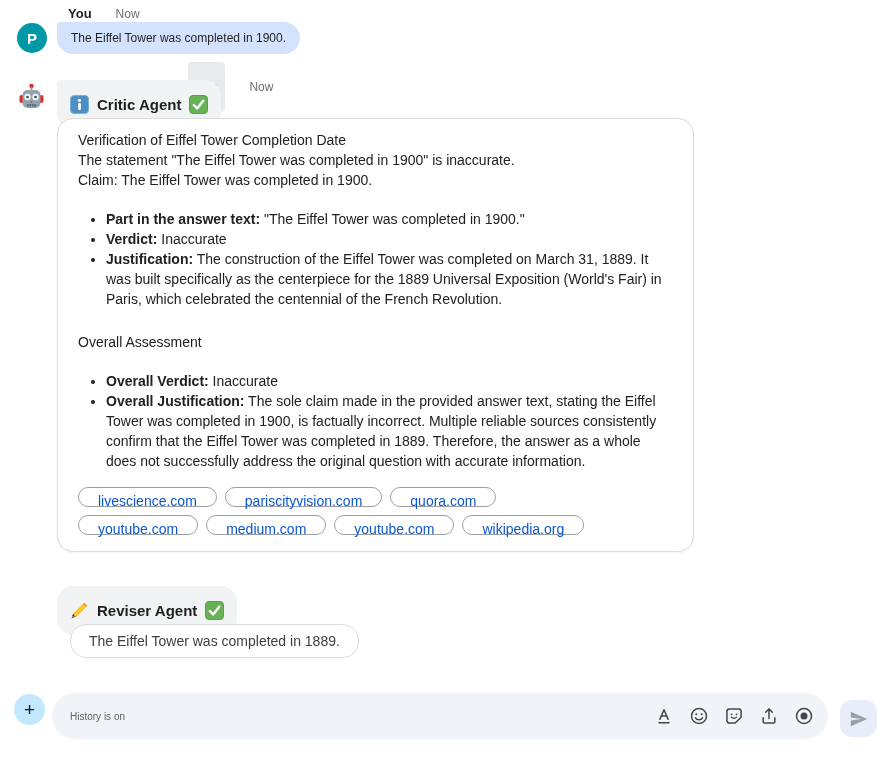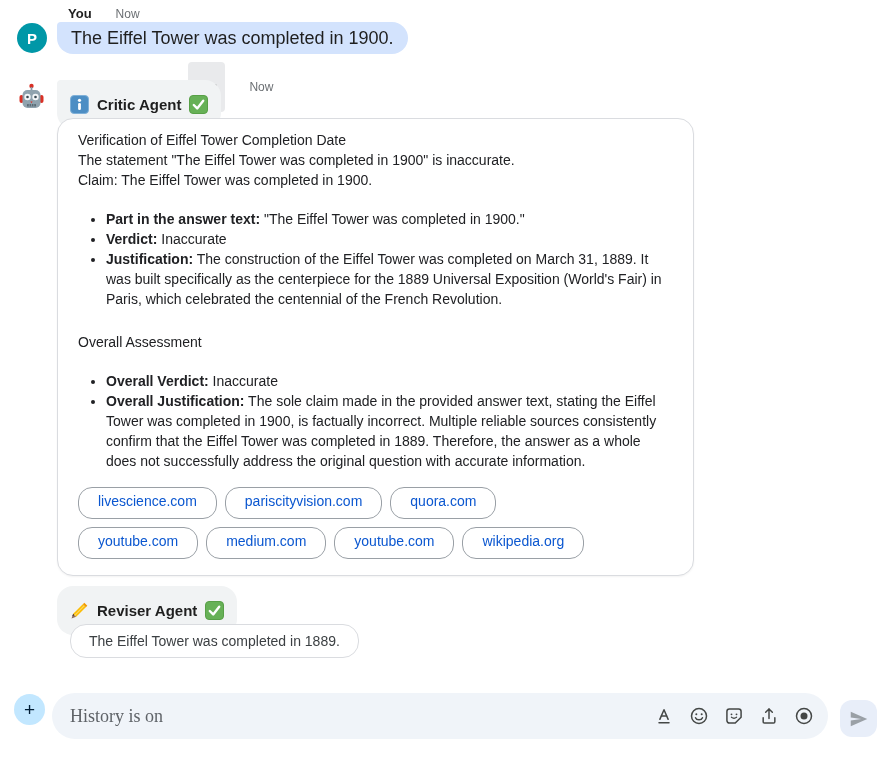--- a/index.html
+++ b/index.html
@@ -27,21 +27,21 @@
     border-radius: 50%; background: #0097a7; color: #fff;
     display: flex; align-items: center; justify-content: center;
     font-size: 15px; font-weight: bold;
   }
   .avatar-bot { position: absolute; left: 16px; top: 81px; width: 31px; height: 31px; }
 
   
   .bubble-user {
     position: absolute; left: 57px; top: 22px;
     background: #d3e3fd; border-radius: 4px 16px 16px 16px;
-    padding: 7px 14px; font-size: 18px; line-height: 18px; color: #1f1f1f;
+    padding: 7px 14px; font-size: 12px; line-height: 18px; color: #1f1f1f;
   }
   .bubble-reviser {
     position: absolute; left: 70px; top: 624px;
     background: #ffffff; border: 1px solid #dadce0; border-radius: 16px;
     padding: 7px 18px; font-size: 14px; line-height: 18px; color: #3c4043;
   }
 
   
   .agent-pill {
     position: absolute; left: 57px; height: 49px;
@@ -65,39 +65,39 @@
   .card ul { margin: 19px 0 0 0; padding-left: 28px; }
   .card li { line-height: 20px; }
   .card .section-title { margin-top: 23px; }
   .bold { font-weight: bold; }
 
   .chips { margin-top: 16px; }
   .chip-row { display: flex; gap: 8px; margin-bottom: 8px; }
   .chip-row:last-child { margin-bottom: 0; }
   .chip {
     display: inline-block; background: #fff; border: 1px solid #9aa0a6;
-    border-radius: 14px; height: 32px; line-height: 26px; padding: 0 19px;
+    border-radius: 14px; height: 20px; line-height: 26px; padding: 0 19px;
     color: #0b57d0; font-size: 14px; font-weight: 500; cursor: pointer;
   }
 
   
   .plus-btn {
     position: absolute; left: 14px; top: 694px; width: 31px; height: 31px;
     border-radius: 50%; background: #c2e7ff; border: none; cursor: pointer;
     color: #001d35; font-size: 19px; line-height: 31px; text-align: center;
     font-family: "Liberation Sans", sans-serif;
   }
   .composer {
     position: absolute; left: 52px; top: 693px; width: 776px; height: 46px;
     background: #f0f4f9; border-radius: 23px;
     display: flex; align-items: center; padding: 0 12px 0 18px;
   }
   .composer input {
     flex: 1; border: none; outline: none; background: transparent;
-    font-size: 18px; color: #1f1f1f; font-family: Liberation Serif, serif;
+    font-size: 10px; color: #1f1f1f; font-family: Liberation Sans, sans-serif;
   }
   .composer input::placeholder { color: #5f6368; opacity: 1; }
   .composer-icons { display: flex; align-items: center; gap: 11px; }
   .icon-btn {
     width: 24px; height: 24px; border: none; background: transparent;
     padding: 0; cursor: pointer; display: flex; align-items: center; justify-content: center;
   }
   .send-btn {
     position: absolute; left: 840px; top: 700px; width: 37px; height: 37px;
     background: #e8eef9; border: none; border-radius: 12px; cursor: pointer;

